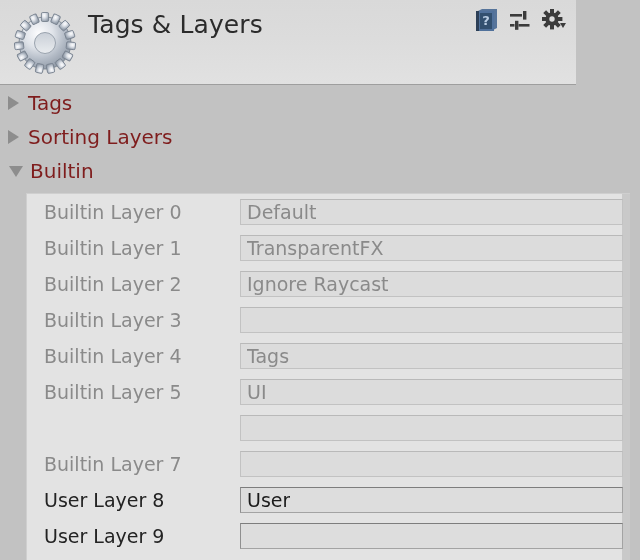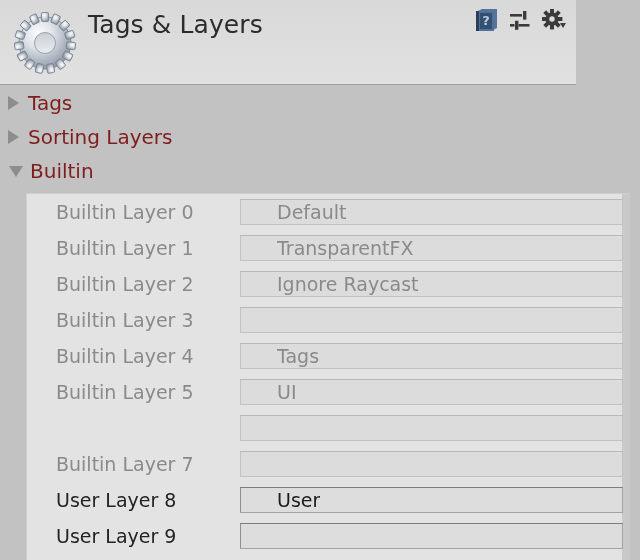--- a/index.html
+++ b/index.html
@@ -115,21 +115,21 @@
 
   .row {
     position: relative;
     height: 36px;
     display: flex;
     align-items: center;
   }
 
   .row-label {
     position: absolute;
-    left: 29px;
+    left: 17px;
     font-size: 19px;
     white-space: nowrap;
   }
   .row-label.disabled { color: #8a8a8a; }
   .row-label.enabled  { color: #232323; }
 
   .row-field {
     position: absolute;
     left: 213px;
     width: 383px;
@@ -148,21 +148,20 @@
   .row-field.enabled {
     border: 1px solid #a3a3a3;
     border-top-color: #7d7d7d;
     border-left-color: #8f8f8f;
     background: #dddddd;
   }
   .field-text {
     font-size: 19px;
     white-space: nowrap;
     overflow: hidden;
-    margin-left: 30px;
   }
   .field-text.disabled { color: #8a8a8a; }
   .field-text.enabled  { color: #1b1b1b; }
 
   
   .box-right-edge {
     position: absolute;
     right: 0; top: 0;
     width: 8px; height: 100%;
     background: #c9c9c9;

